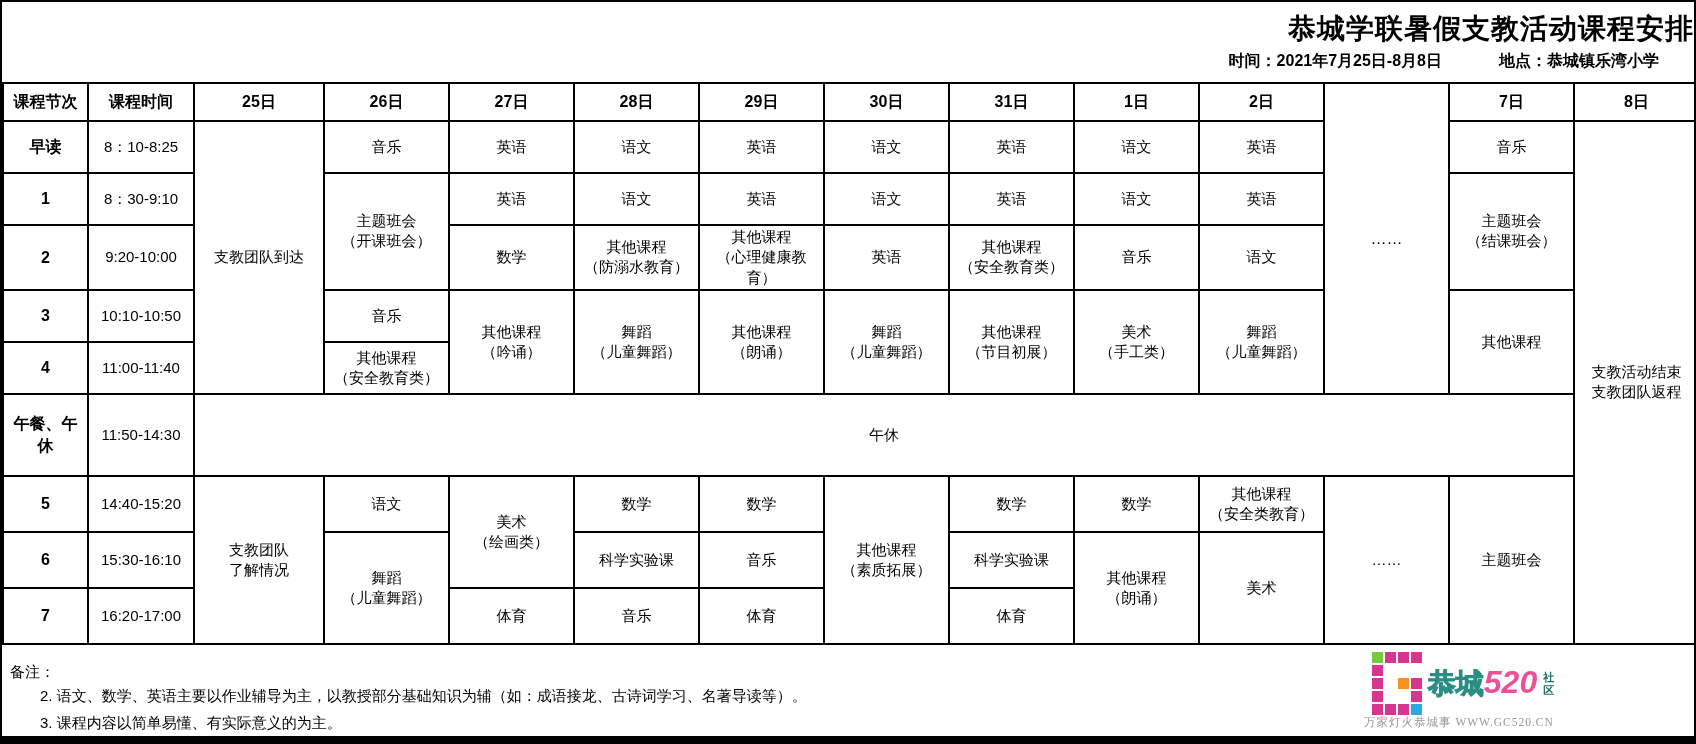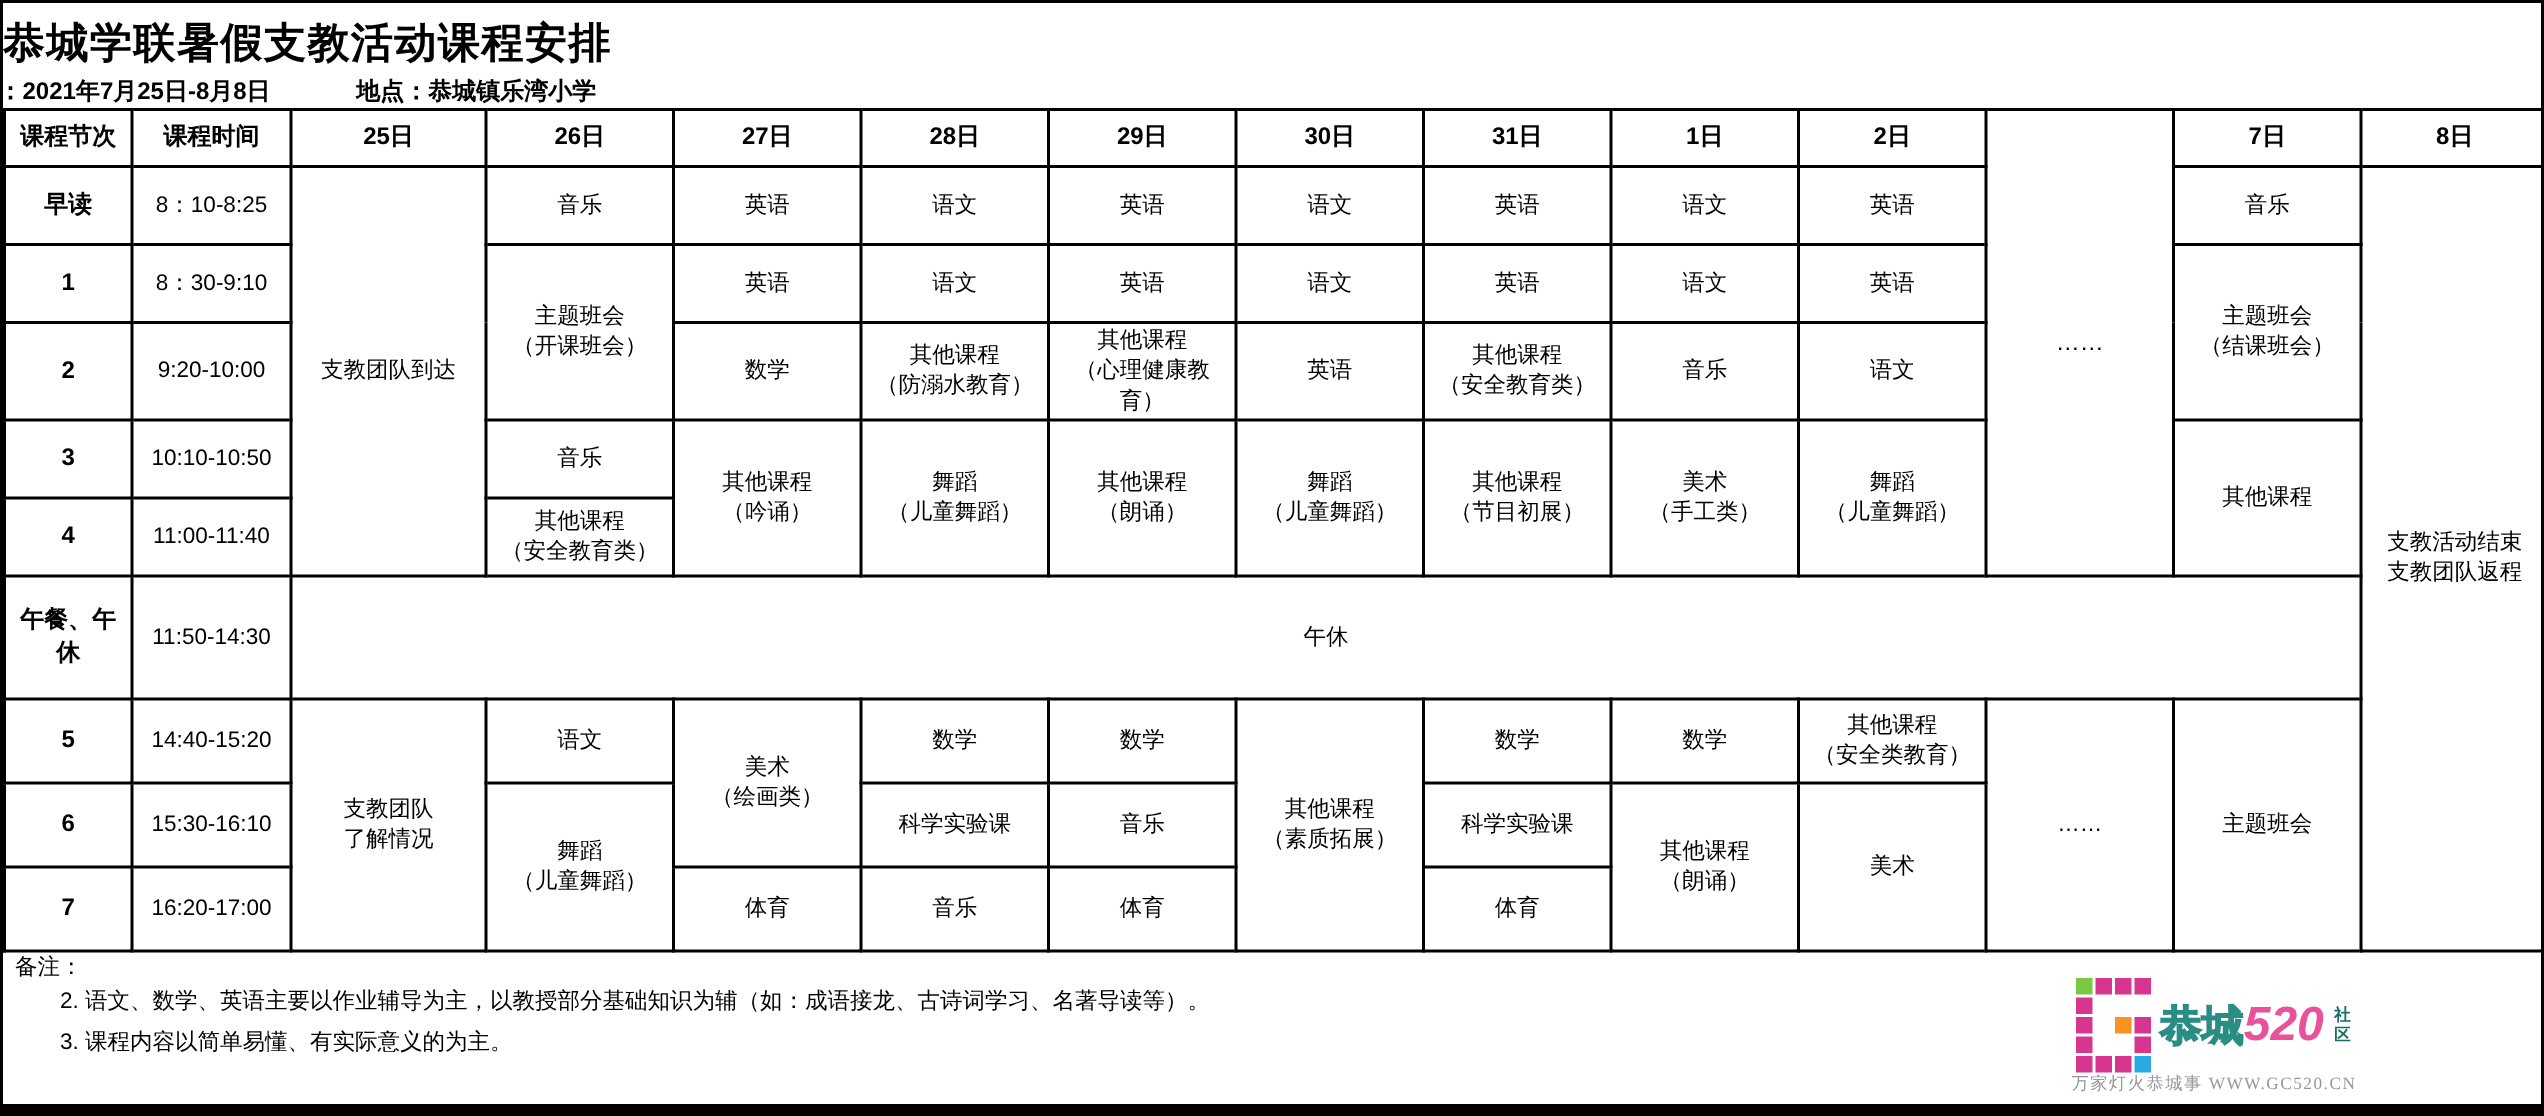--- a/index.html
+++ b/index.html
@@ -8,21 +8,21 @@
     width:1696px;height:744px;
     box-sizing:border-box;
     background:#fff;
     border:2px solid #000;
     border-bottom:8px solid #000;
     font-family:"Liberation Sans", sans-serif;
     color:#000;
     overflow:hidden;
   }
   
-  .title-block{height:70px;text-align:left;}
+  .title-block{height:80px;text-align:right;}
   .main-title{
     padding-top:8px;
     font-size:28px;
     font-weight:bold;
     letter-spacing:1px;
   }
   .subtitle{
     margin-top:3px;
     font-size:16px;
     font-weight:bold;
@@ -48,34 +48,33 @@
   table.schedule th{font-size:16px;font-weight:bold;}
   table.schedule td{font-size:15px;font-weight:normal;}
   td.time{font-weight:bold;font-size:15.5px;white-space:nowrap;}
   th.rowlab{font-size:15px;}
   tr.hdr{height:38px;}
   tr.std{height:52px;}
   tr.lunch-row{height:82px;}
   tr.btm{height:56px;}
   
   .notes{
-    padding:0 8px 0 8px;
+    padding:18px 8px 0 8px;
     font-size:15px;
   }
   .notes .note-item{
     margin-left:30px;
     line-height:1.8;
   }
   
   .logo{
     position:absolute;
-    right:118px;
+    right:130px;
     bottom:6px;
     width:200px;
-    text-align:center;
   }
   .logo-top{display:flex;align-items:center;justify-content:center;gap:6px;}
   .g-icon{
     display:grid;
     grid-template-columns:repeat(4,11px);
     grid-auto-rows:11px;
     gap:2px;
   }
   .g-icon i{display:block;}
   .sq-m{background:#d6368f;}

